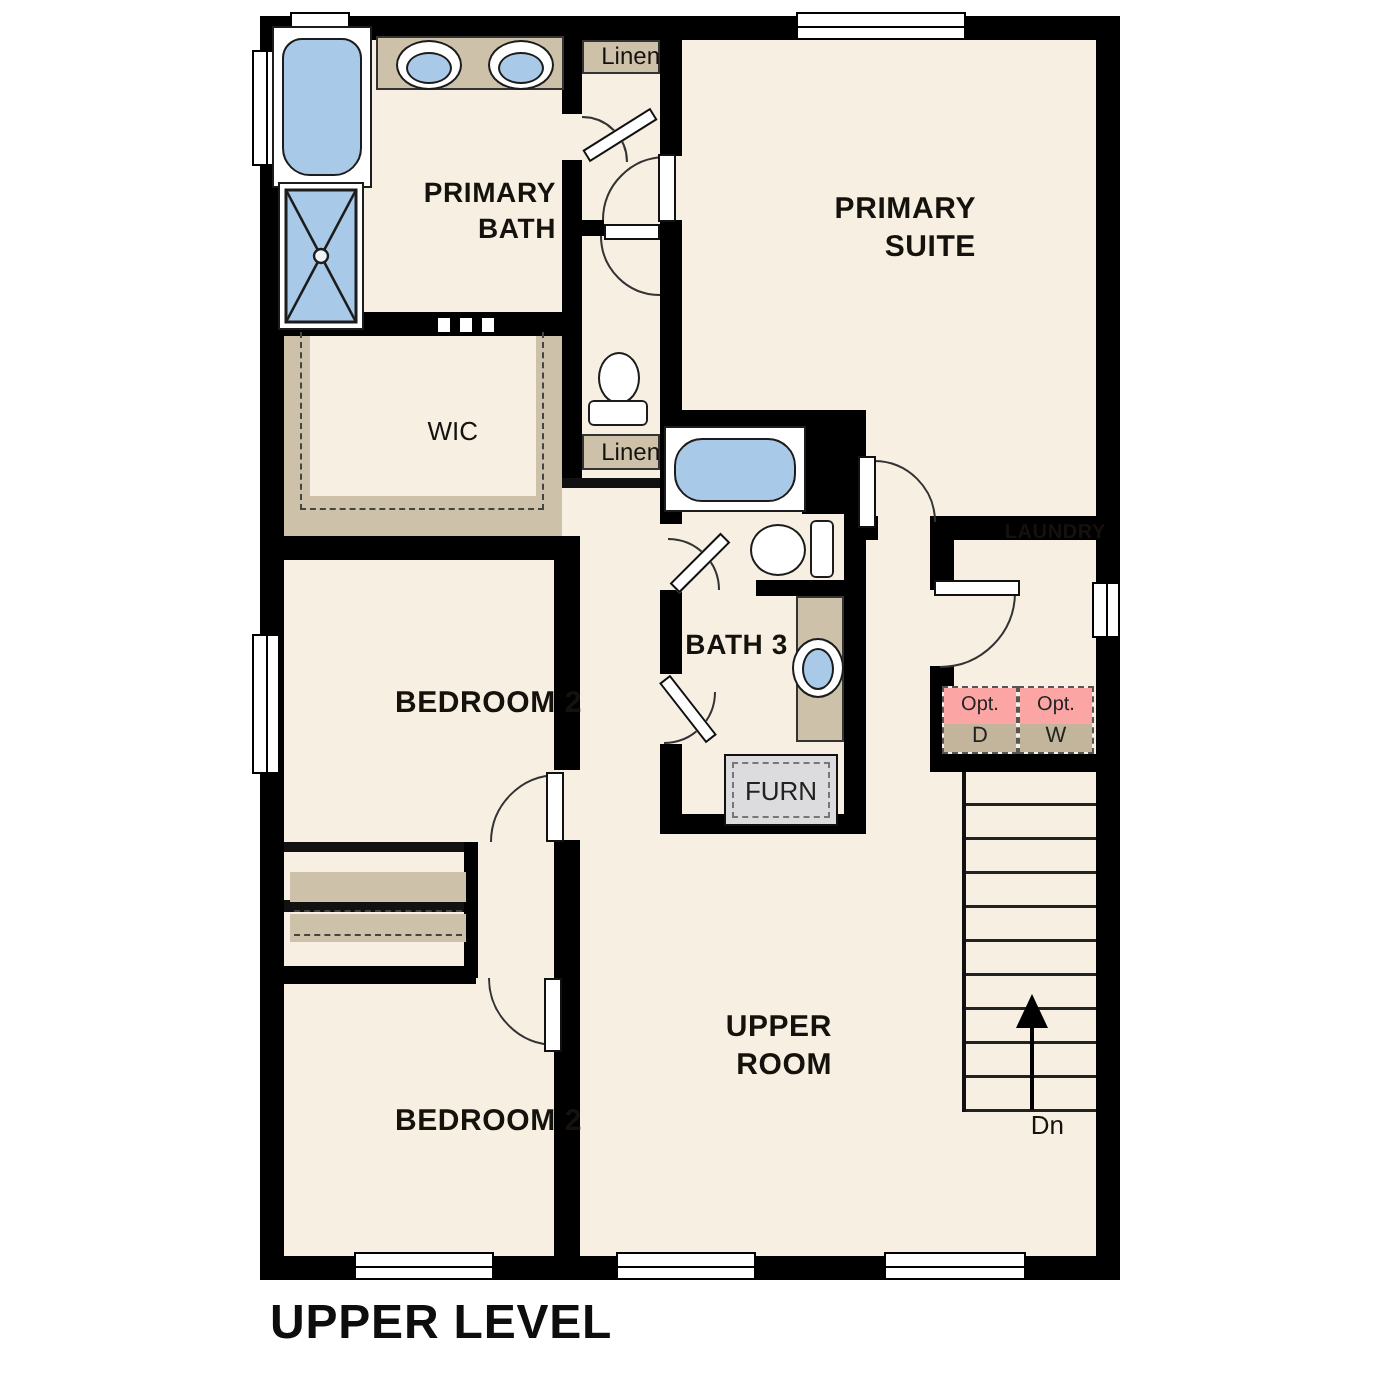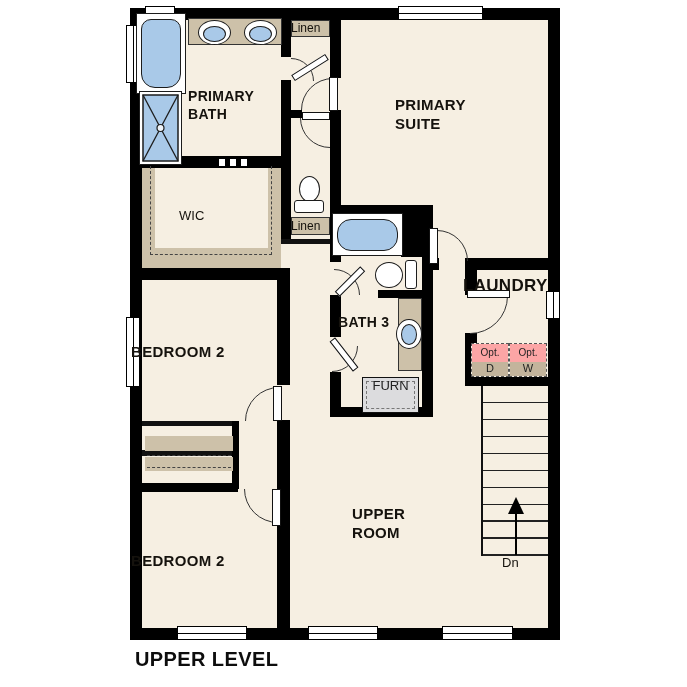--- a/index.html
+++ b/index.html
@@ -10,44 +10,44 @@
   .floor{position:absolute;background:#f6efe2;}
   .wall{position:absolute;background:#000;}
   .thinwall{position:absolute;background:#111;}
   .win{position:absolute;background:#fff;border:1.5px solid #000;}
   .win.h::after{content:"";position:absolute;left:0;right:0;top:50%;height:1px;background:#000;}
   .win.v::after{content:"";position:absolute;top:0;bottom:0;left:50%;width:1px;background:#000;}
   .shelf{position:absolute;background:#cdc1a9;}
   .tanline{position:absolute;border:0;border-top:1.5px dashed #444;}
   .dashrect{position:absolute;border:1.5px dashed #444;border-top:none;}
   .dashopen{position:absolute;background:repeating-linear-gradient(90deg,#fff 0 6px,transparent 6px 11px);}
-  .label{position:absolute;color:#15120d;text-align:left;line-height:1.25;}
+  .label{position:absolute;color:#15120d;text-align:right;line-height:1.25;}
   .room-label{font-weight:bold;font-size:15px;letter-spacing:.3px;}
   .small-label{font-size:12px;}
   .arc{position:absolute;overflow:hidden;}
   .arc i{position:absolute;width:200%;height:200%;border:1.3px solid #333;border-radius:50%;background:transparent;display:block;}
   .arc.h-tl i{left:0;top:0;transform:translate(-50%,-50%);}
   .arc.h-tr i{left:100%;top:0;transform:translate(-50%,-50%);}
   .arc.h-bl i{left:0;top:100%;transform:translate(-50%,-50%);}
   .arc.h-br i{left:100%;top:100%;transform:translate(-50%,-50%);}
   .leaf{position:absolute;background:#fff;border:1.2px solid #111;}
   .blue{background:#a9c9e8;border:1.5px solid #1c1c1c;}
   .white-fix{background:#fff;border:1.5px solid #1c1c1c;}
   .oval{border-radius:50%;}
   .stairs{position:absolute;background:repeating-linear-gradient(to bottom,transparent 0 15.5px,#222 15.5px 17px);}
   .arrow-shaft{position:absolute;width:2px;background:#000;}
   .arrow-head{position:absolute;width:0;height:0;border-left:8px solid transparent;border-right:8px solid transparent;border-bottom:17px solid #000;}
-  .furn-box{position:absolute;background:#dcdcde;border:1.6px solid #111;display:flex;justify-content:center;font-size:13px;color:#222;}
+  .furn-box{position:absolute;background:#dcdcde;border:1.6px solid #111;display:flex;align-items:center;justify-content:center;font-size:13px;color:#222;}
   .furn-box::after{content:"";position:absolute;inset:3px;border:1px dashed #777;}
   .opt-box{position:absolute;border:1.5px dashed #555;background:#f6efe2;}
   .opt-top{position:absolute;left:0;right:0;top:0;height:18px;background:#fca5a5;
            font-size:10px;color:#222;text-align:center;line-height:17px;}
   .opt-bot{position:absolute;left:0;right:0;top:18px;bottom:0;background:#c3b49c;
            font-size:11px;color:#222;text-align:center;line-height:12px;}
-  .title{position:absolute;font-weight:bold;font-size:20px;color:#0d0d0d;letter-spacing:.4px;}
+  .title{position:absolute;font-weight:bold;font-size:24px;color:#0d0d0d;letter-spacing:.4px;}
 </style>
 </head>
 <body>
 
 <div class="plan">
 
   <div class="floor" style="left:142px;top:20px;width:406px;height:608px;"></div>
 
   <div class="wall" style="left:130px;top:8px;width:430px;height:12px;"></div>
   <div class="wall" style="left:130px;top:628px;width:430px;height:12px;"></div>
@@ -207,19 +207,19 @@
   <div class="arc h-tl" style="left:470px;top:296px;width:38px;height:38px;">
       <i></i>
     </div>
   <div class="leaf" style="left:467px;top:290px;width:43px;height:8px;"></div>
 
   <div class="label room-label" style="left:188px;top:88px;width:90px;font-size:14px;">PRIMARY BATH</div>
   <div class="label room-label" style="left:395px;top:96px;width:93px;">PRIMARY SUITE</div>
   <div class="label" style="left:179px;top:208px;width:60px;font-size:13px;">WIC</div>
   <div class="label room-label" style="left:131px;top:343px;width:160px;">BEDROOM 2</div>
   <div class="label room-label" style="left:338px;top:314px;width:56px;font-size:14px;">BATH 3</div>
-  <div class="label room-label" style="left:463px;top:275px;width:90px;font-size:17px;">LAUNDRY</div>
+  <div class="label room-label" style="left:463px;top:261px;width:90px;font-size:10px;">LAUNDRY</div>
   <div class="label room-label" style="left:131px;top:552px;width:160px;">BEDROOM 2</div>
   <div class="label room-label" style="left:352px;top:505px;width:64px;">UPPER ROOM</div>
 
   <div class="title" style="left:135px;top:648px;">UPPER LEVEL</div>
 
 </div>
 
 </body></html>

